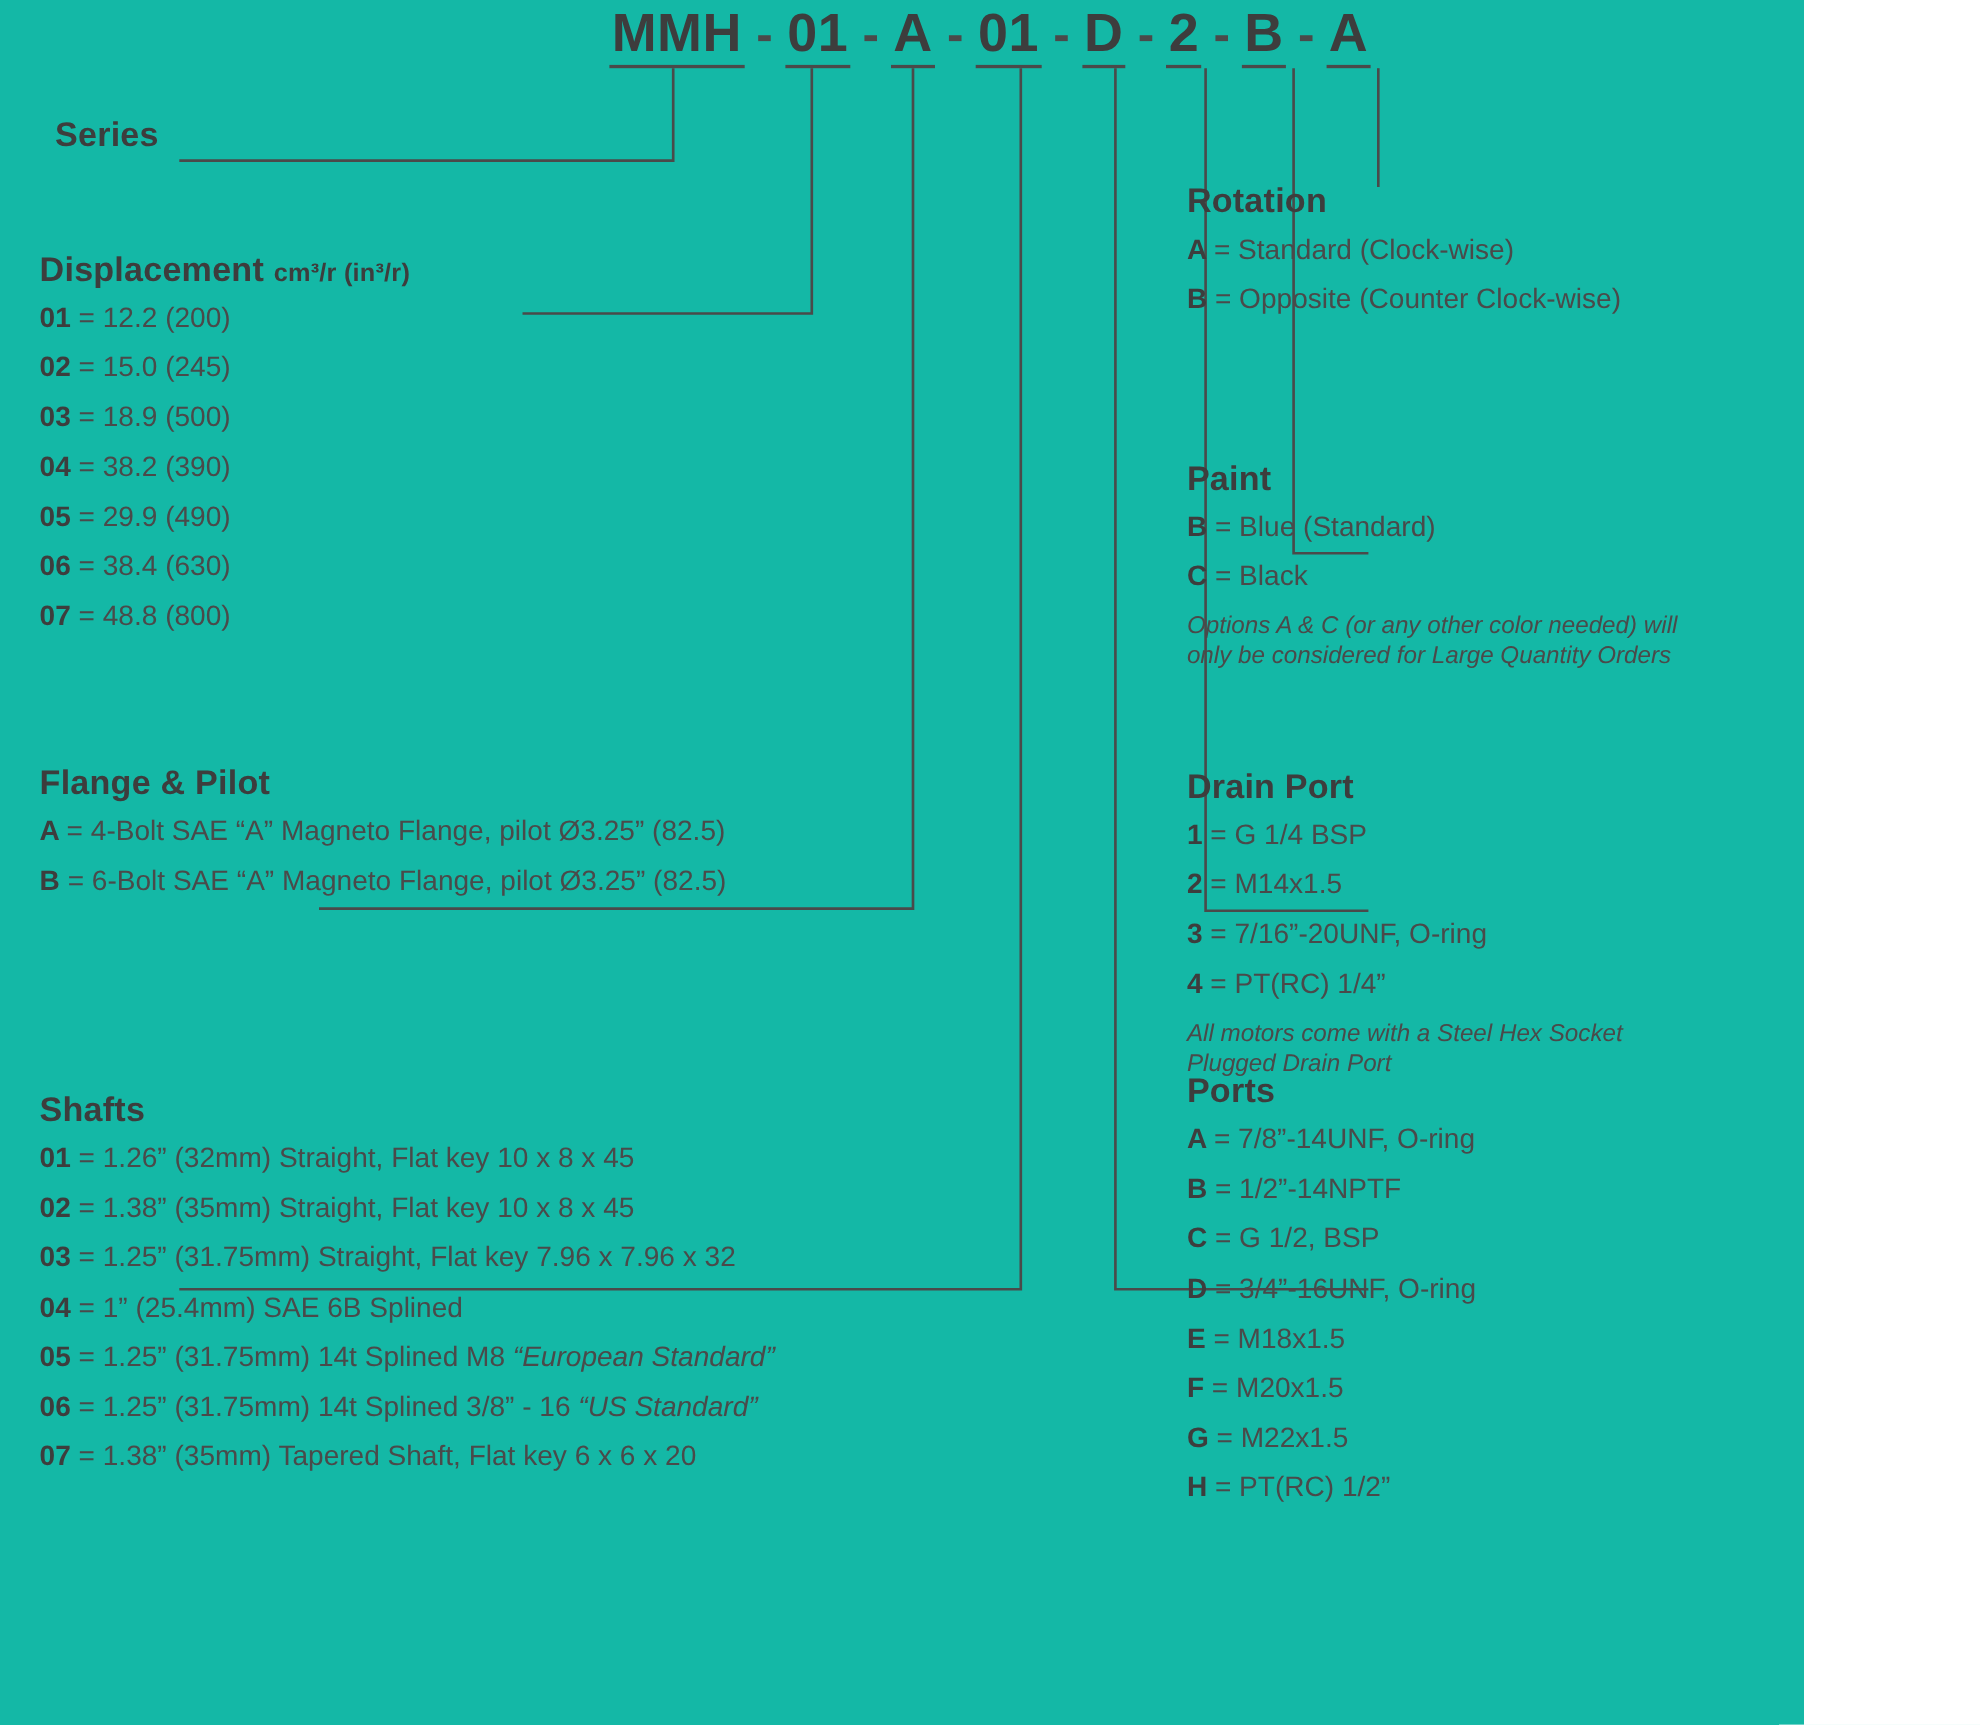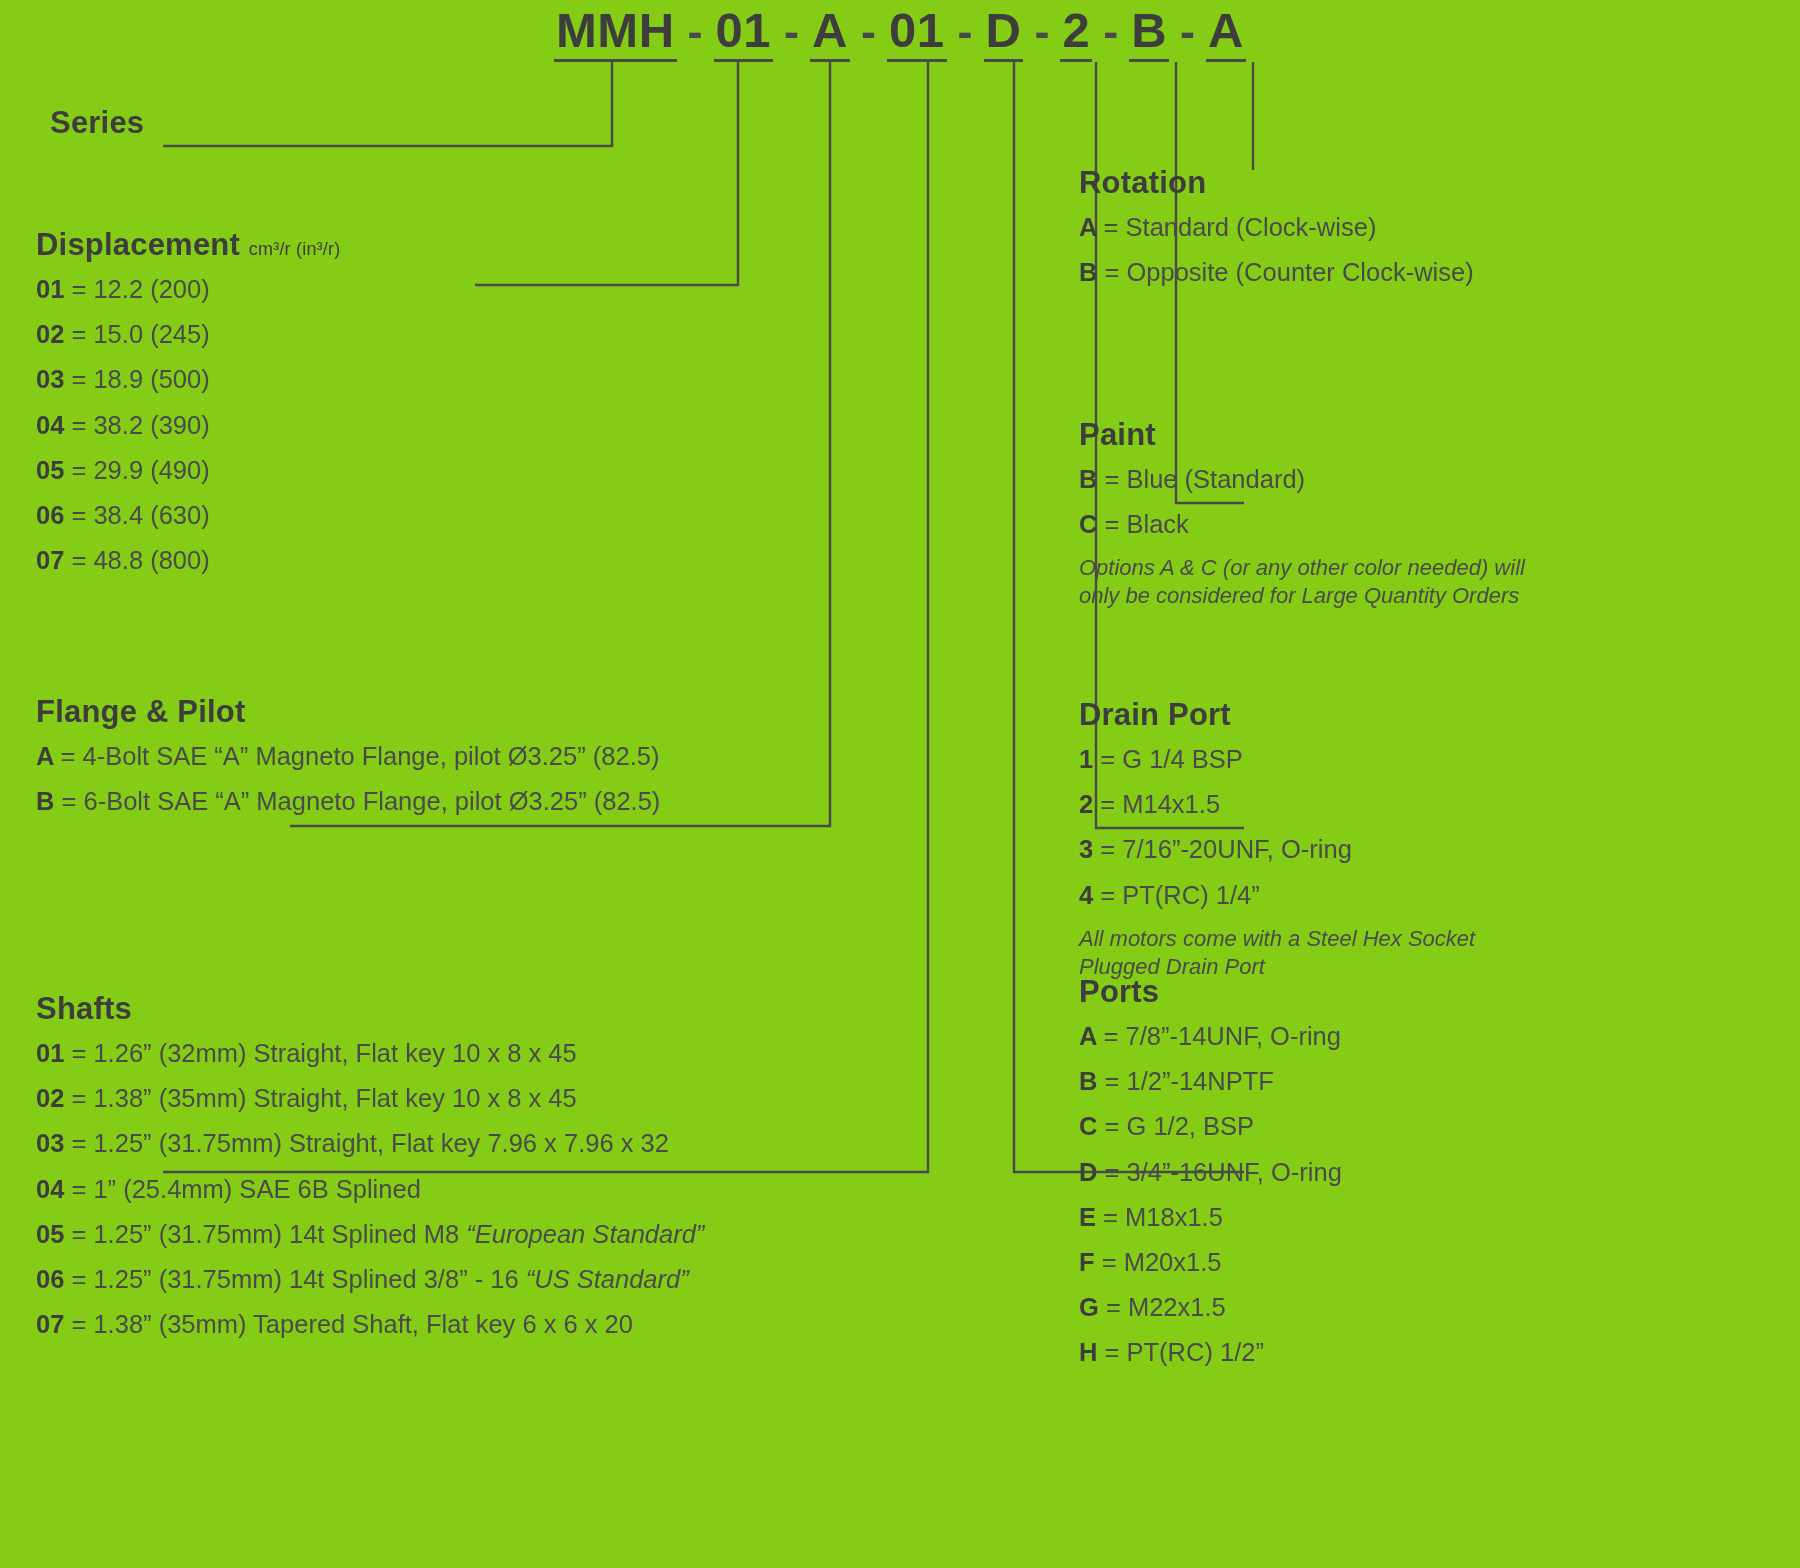--- a/index.html
+++ b/index.html
@@ -6,24 +6,24 @@
     margin: 0;
     padding: 0;
     background: #ffffff;
   }
   body {
     font-family: "Liberation Sans", sans-serif;
     color: #3a3a3a;
   }
   #page {
     position: relative;
-    width: 1800px;
+    width: 1640px;
     height: 1568px;
     overflow: hidden;
-    background: #84cc16;
+    background: #14b8a6;
   }
 
   
   .code-row {
     position: absolute;
     top: 6px;
     left: 0;
     width: 1800px;
     text-align: center;
     white-space: nowrap;
@@ -68,22 +68,22 @@
   }
   .blk-head {
     font-size: 31px;
     font-weight: bold;
     color: #3d3d3d;
     letter-spacing: 0.2px;
     white-space: nowrap;
     line-height: 1.1;
   }
   .blk-head .unit {
-    font-size: 18px;
-    font-weight: normal;
+    font-size: 23px;
+    font-weight: bold;
   }
   .opt {
     font-size: 25.5px;
     color: #4a4a4a;
     white-space: nowrap;
     line-height: 1.38;
     margin-top: 10px;
   }
   .opt .key {
     font-weight: bold;

